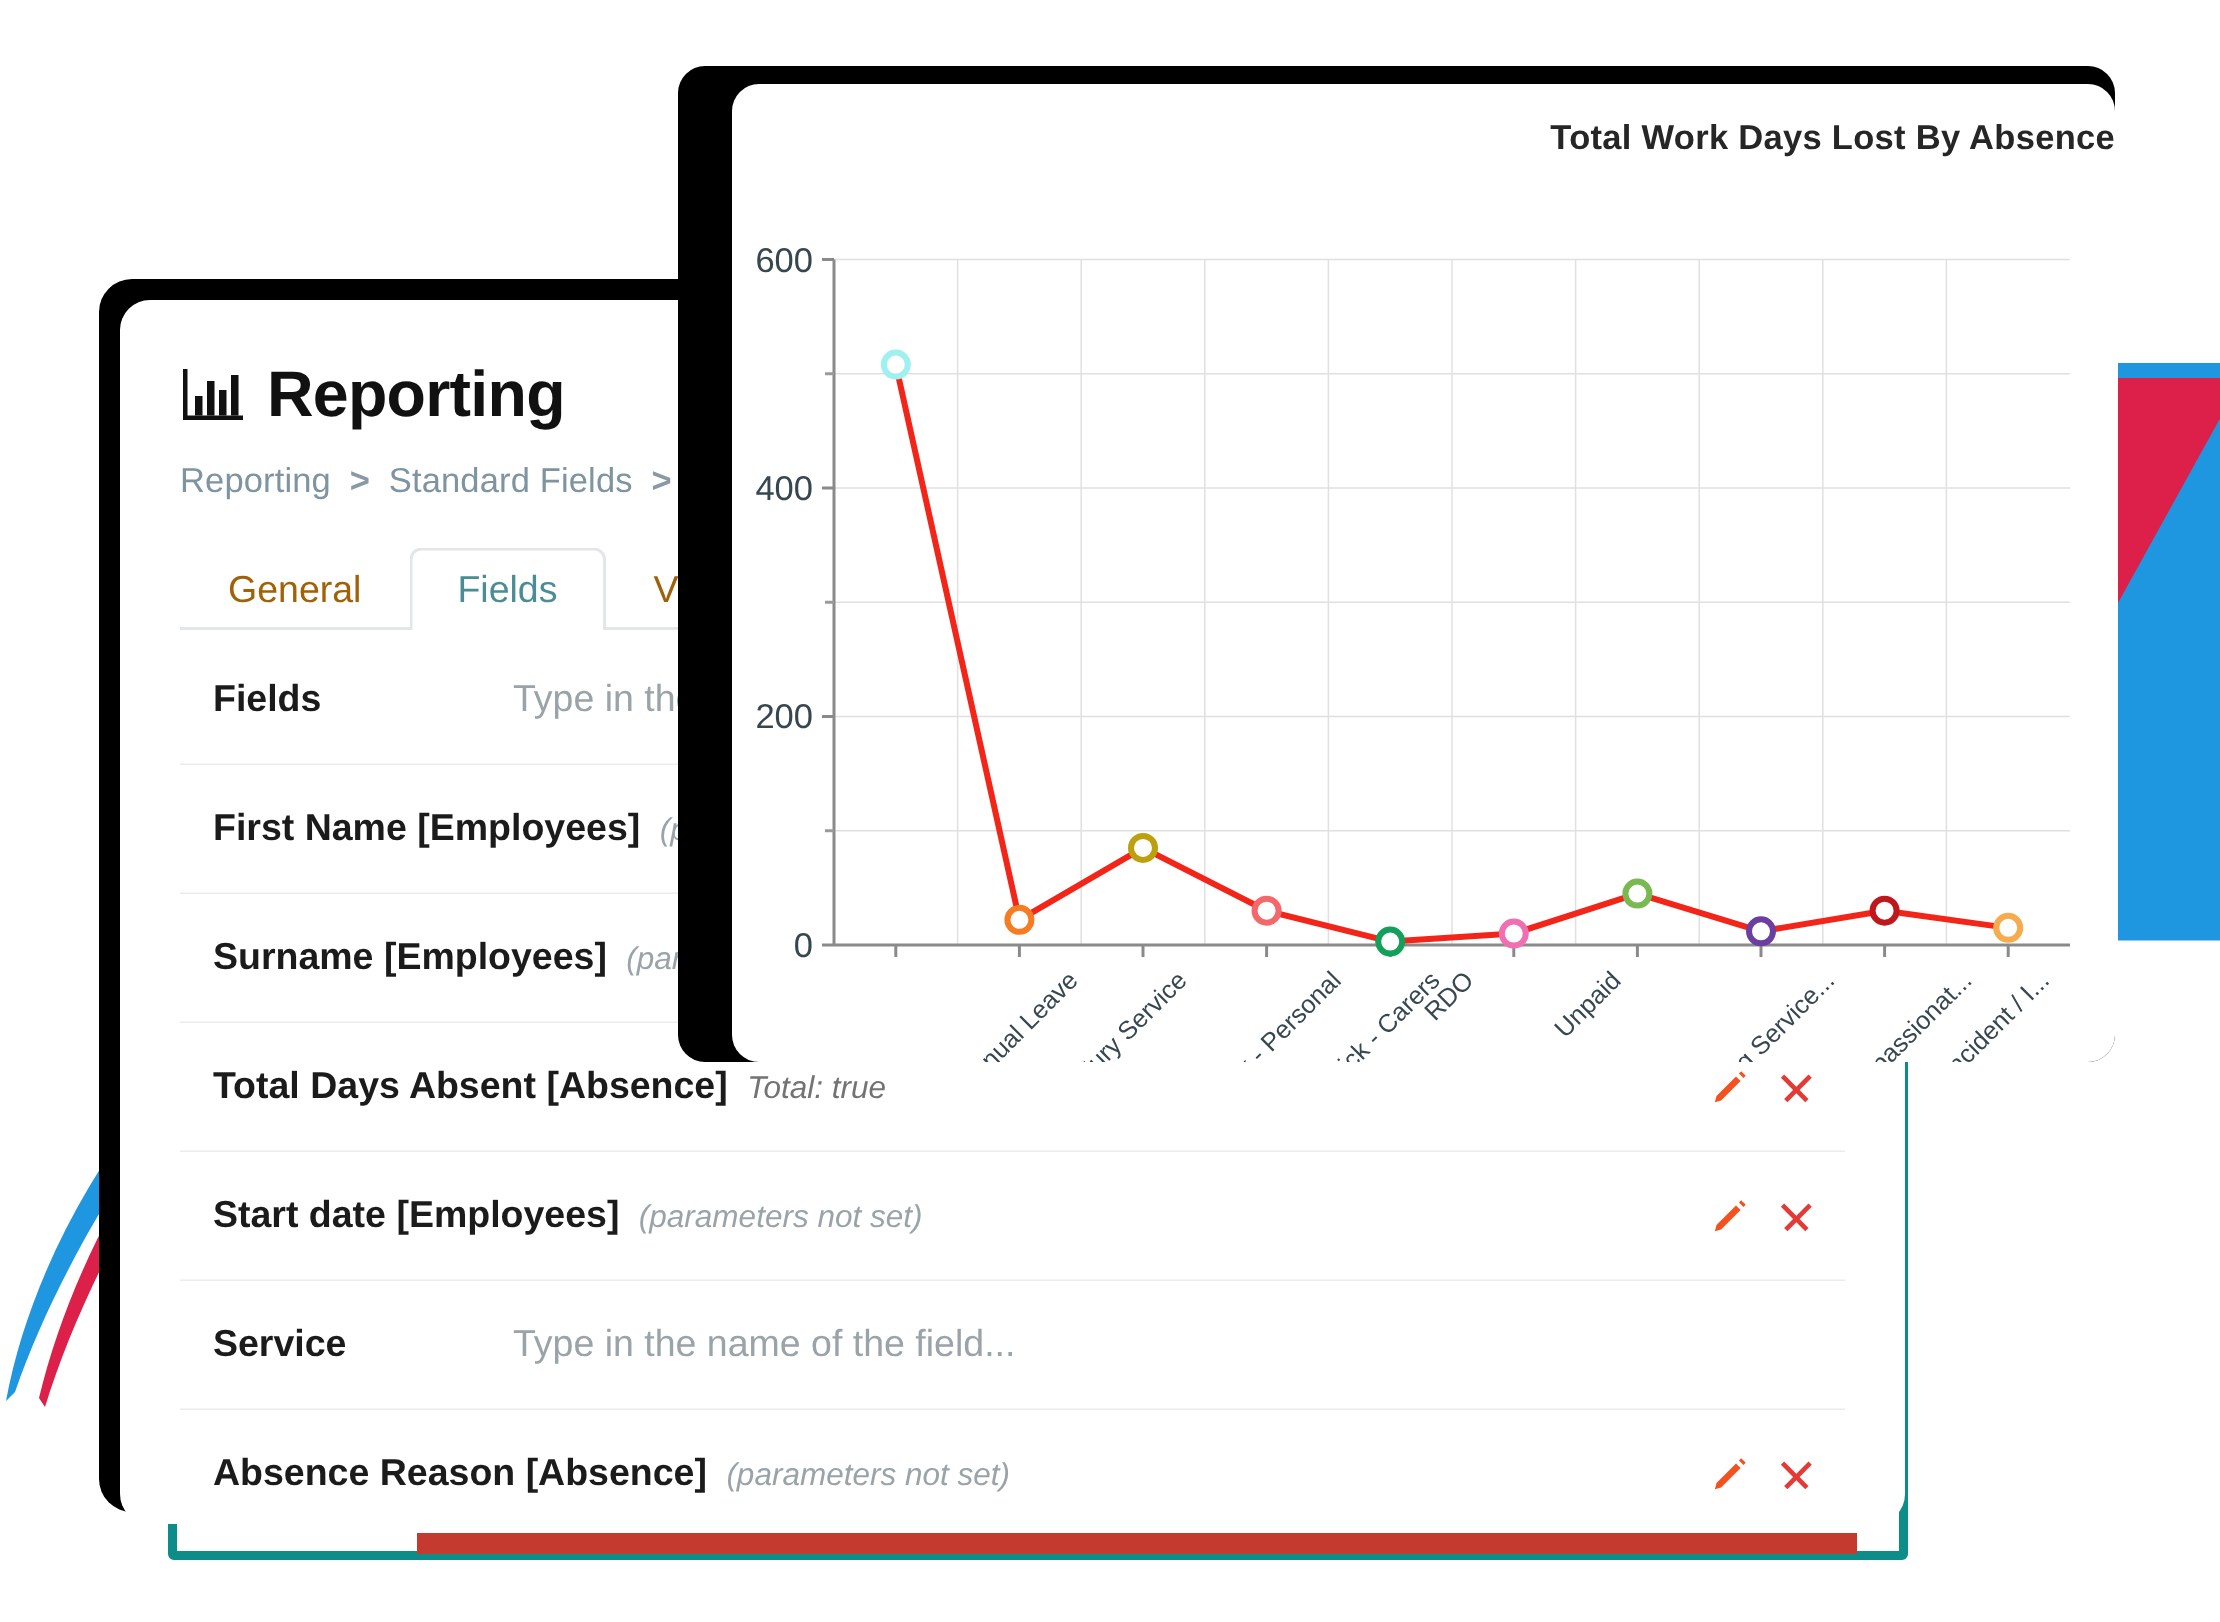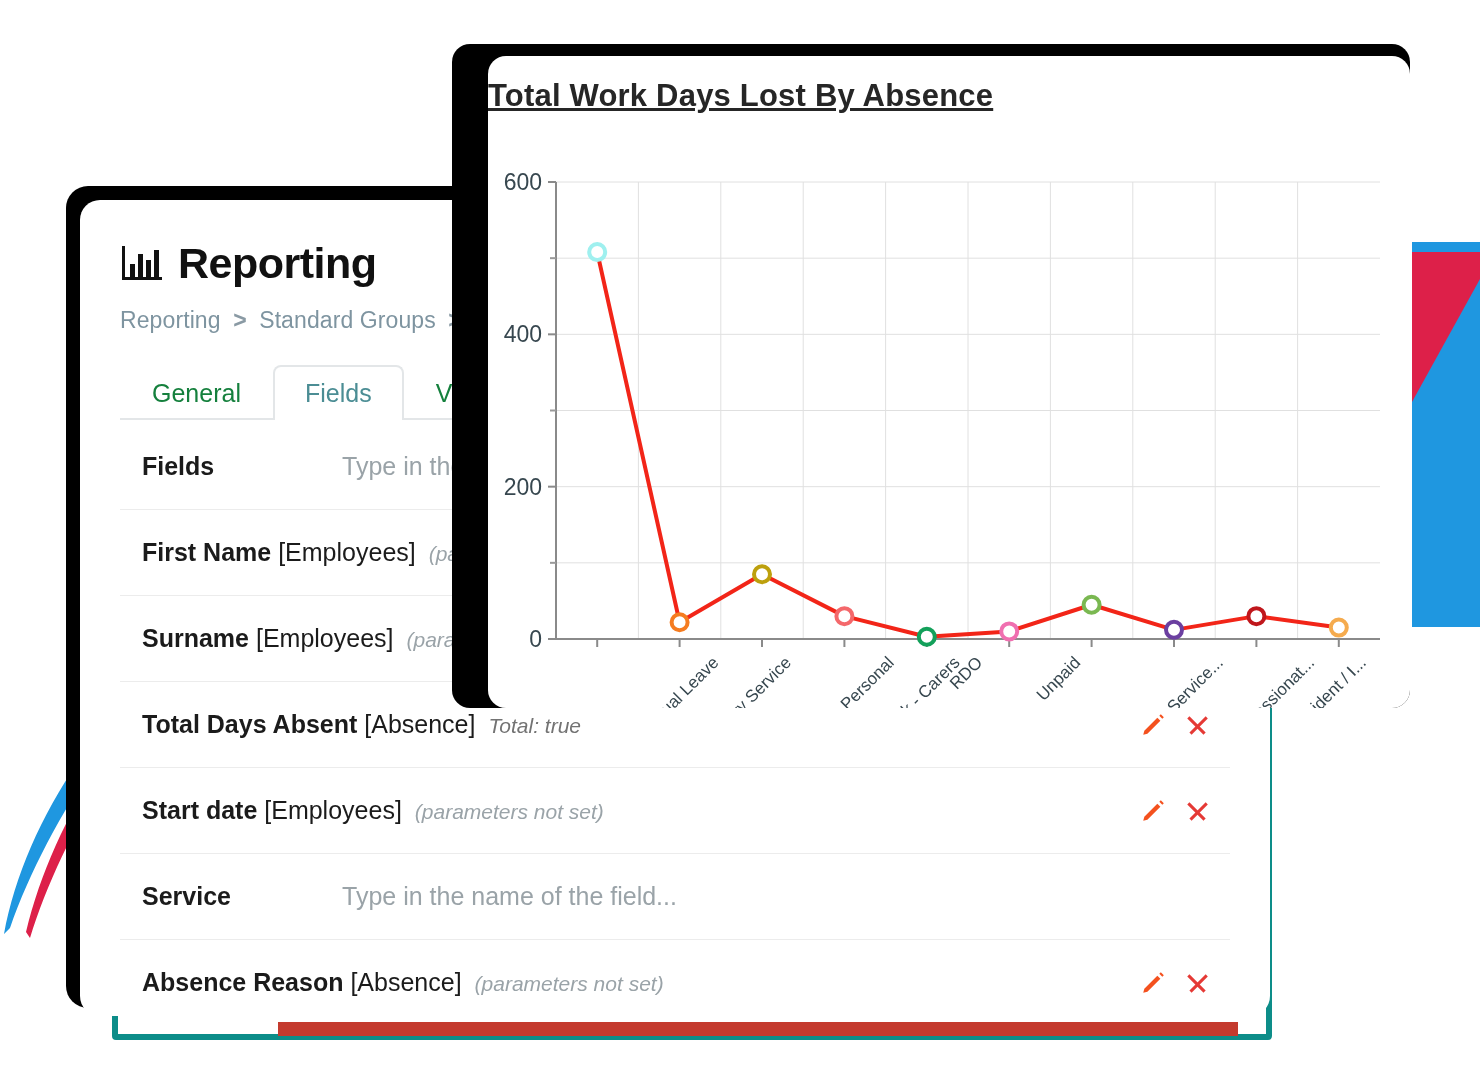--- a/index.html
+++ b/index.html
@@ -93,21 +93,21 @@
   .breadcrumb .sep { color: #8a9aa4; margin: 0 6px; font-weight: bold; }
 
   
   .tabs {
     margin-top: 26px;
     display: flex; align-items: flex-end;
     border-bottom: 2px solid #e3e6e8;
     height: 60px;
   }
   .tab {
-    font-size: 25px; color: #15803d;
+    font-size: 25px; color: #a16207;
     padding: 14px 30px 14px 30px;
     line-height: 1;
     cursor: pointer;
     background: transparent;
     border: 2px solid transparent;
     border-bottom: none;
     position: relative; top: 2px;
     white-space: nowrap;
   }
   .tab.active {
@@ -128,41 +128,40 @@
   }
   .frow .label-head {
     font-size: 25px; font-weight: bold; color: #1b1b1b;
     width: 200px; flex: 0 0 auto;
   }
   .frow .placeholder {
     font-size: 25px; color: #9aa3a8;
   }
   .frow .ftext { font-size: 25px; color: #1b1b1b; flex: 1 1 auto; }
   .ftext .fname { font-weight: bold; text-align: right; }
-  .ftext .fsrc { font-weight: normal; }
+  .ftext .fsrc { font-weight: bold; }
   .ftext .fparams { font-style: italic; color: #9aa3a8; font-size: 21px; margin-left: 6px; }
   .ftext .ftotal { font-style: italic; color: #737373; font-size: 21px; margin-left: 6px; }
   .row-actions { display: flex; align-items: center; gap: 18px; flex: 0 0 auto; padding-right: 6px; }
   .ico-btn { width: 26px; height: 26px; cursor: pointer; display: block; }
 
   
   #chart-card {
     position: absolute;
     left: 488px; top: 56px;
     width: 922px; height: 652px;
     background: #ffffff;
     border-radius: 18px;
     overflow: hidden;
   }
   .chart-title {
-    text-align: left;
-    font-size: 31px; font-weight: bold; color: #262626;
+    text-align: right;
+    font-size: 23px; font-weight: bold; color: #262626;
     padding-top: 22px;
     letter-spacing: 0.2px;
-    text-decoration: underline;
   }
   #plot-wrap { position: relative; width: 922px; height: 600px; }
   #plot-svg { display: block; }
   .xlab {
     position: absolute;
     font-size: 17px; color: #37474f;
     white-space: nowrap;
     transform-origin: right top;
     transform: rotate(-45deg);
     text-align: right;
@@ -196,21 +195,21 @@
             <rect x="26" y="16" width="5" height="17" fill="#111"></rect>
             <rect x="34" y="6" width="5" height="27" fill="#111"></rect>
           </svg>
         </span>
         <span class="page-title">Reporting</span>
       </div>
 
       <div class="breadcrumb">
         <span>Reporting</span>
         <span class="sep">&gt;</span>
-        <span>Standard Groups</span>
+        <span>Standard Fields</span>
         <span class="sep">&gt;</span>
         <span>Fields</span>
       </div>
 
       <div class="tabs">
         <div class="tab">General</div>
         <div class="tab active">Fields</div>
         <div class="tab">View Re</div>
       </div>
 

